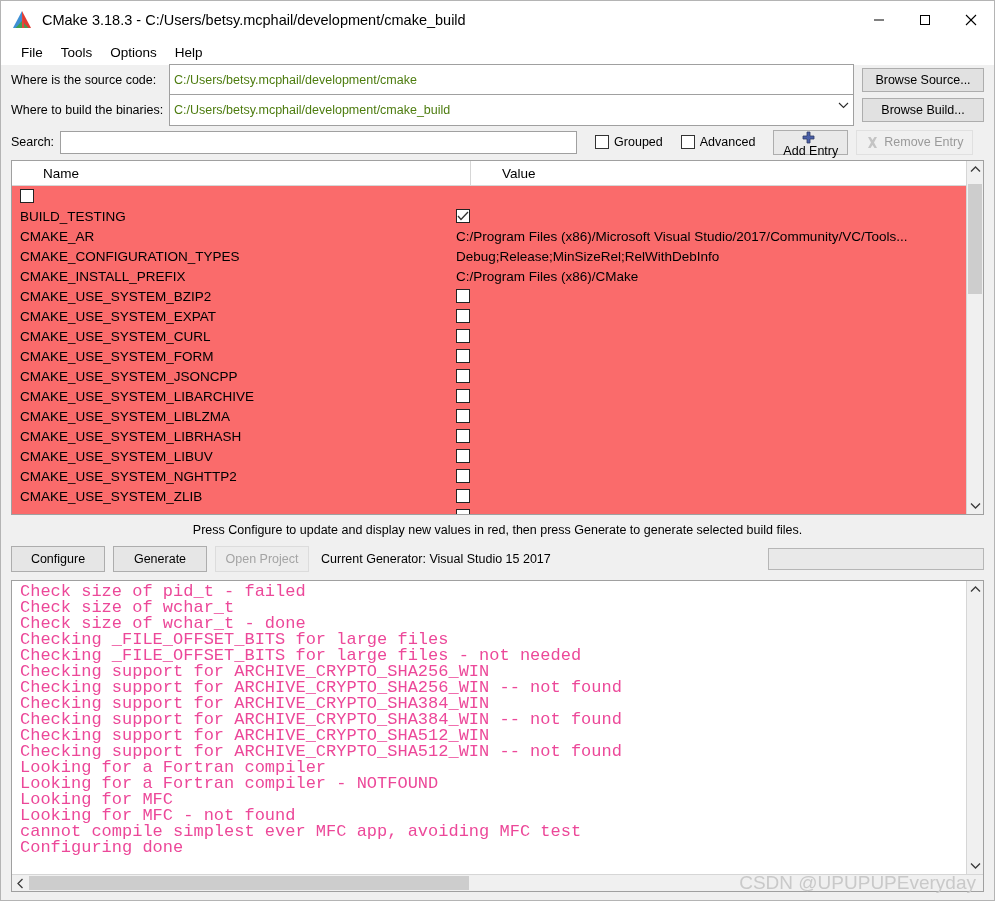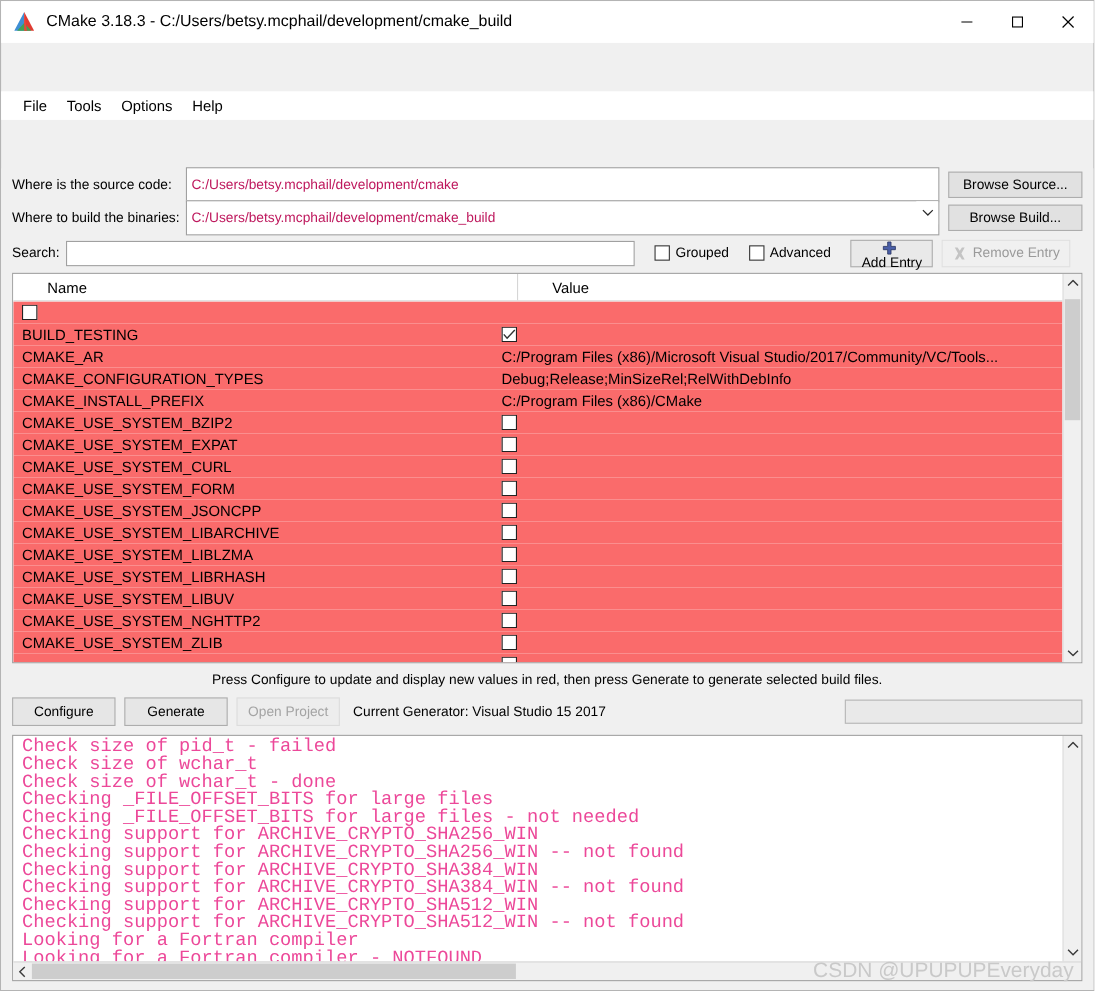--- a/index.html
+++ b/index.html
@@ -11,21 +11,20 @@
     background: #ffffff;
     overflow: hidden;
   }
   #app {
     position: relative;
     width: 995px; height: 901px;
     background: #f0f0f0;
     border: 1px solid #b4b4b4;
     display: flex;
     flex-direction: column;
-    gap: 44px;
   }
 
   
   .titlebar {
     height: 38px;
     background: #ffffff;
     display: flex;
     align-items: center;
     flex: 0 0 auto;
   }
@@ -92,21 +91,21 @@
     color: #000;
   }
   .path-input {
     flex: 1 1 auto;
     height: 32px;
     background: #ffffff;
     border: 1px solid #a0a0a0;
     font-family: "Liberation Sans", sans-serif;
     font-size: 12.5px;
     padding: 0 4px;
-    color: #be185d;
+    color: #4d7c0f;
     display: flex;
     align-items: center;
     overflow: hidden;
     white-space: nowrap;
   }
   .path-input.combo { position: relative; padding-right: 22px; }
   .combo-arrow {
     position: absolute;
     right: 0; top: -1px;
     width: 20px; height: 22px;

